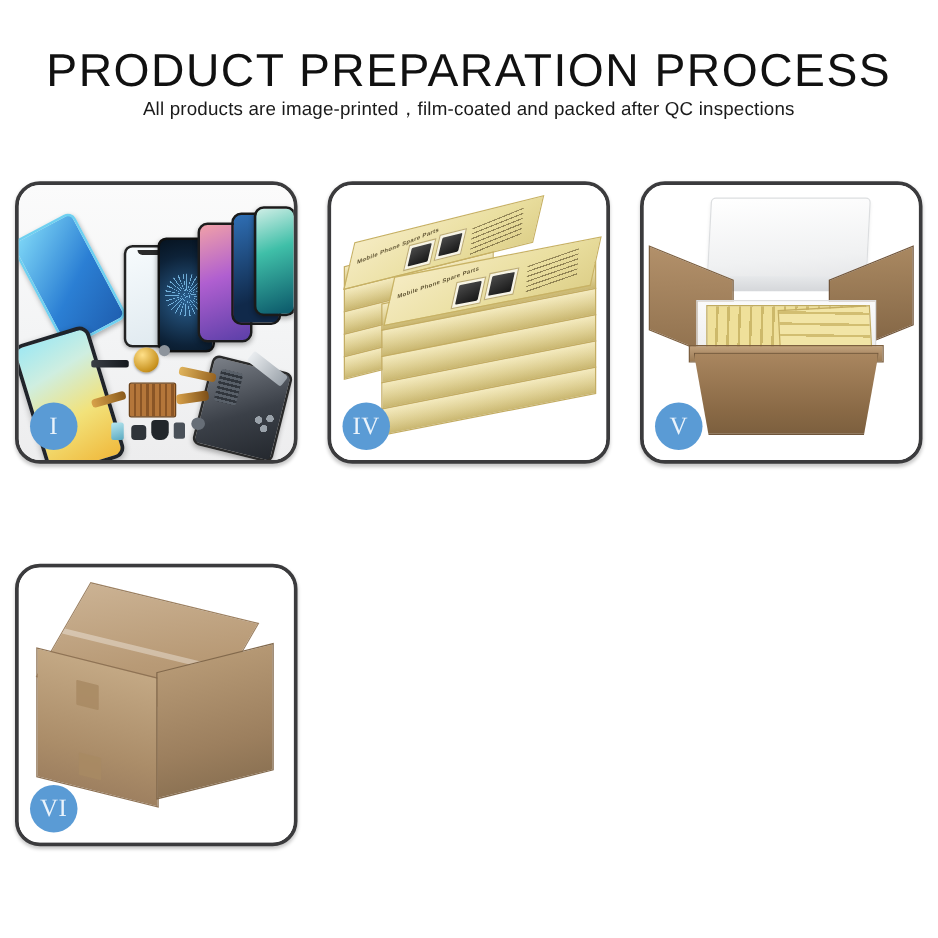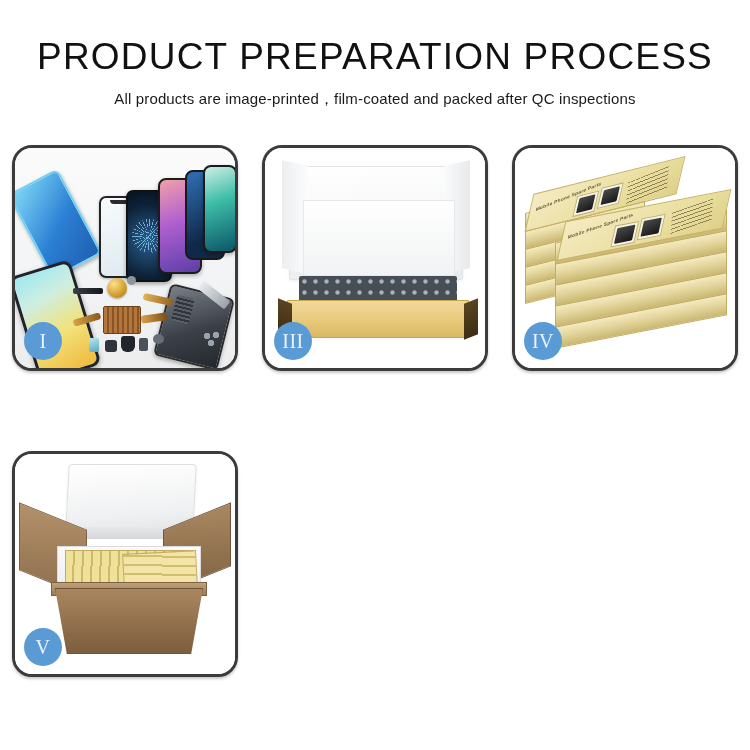--- a/index.html
+++ b/index.html
@@ -18,21 +18,21 @@
     font-size:37px;
     letter-spacing:1.2px;
     font-weight:400;
     color:#111111;
     line-height:1.05;
     white-space:nowrap;
     font-family:"Liberation Sans","DejaVu Sans",sans-serif;
     text-align:center;
   }
   .subtitle{
-    margin-top:13px;
+    margin-top:1px;
     font-size:15px;
     color:#1a1a1a;
     font-weight:400;
     letter-spacing:.15px;
     white-space:nowrap;
   }
 
   
   .grid{
     position:absolute;
@@ -438,29 +438,20 @@
         <div class="smallpart sp4"></div>
         <div class="smallpart sp5"></div>
         <div class="smallpart sp6"></div>
         <div class="tool"></div>
         <div class="screws"></div>
       </div>
       <div class="badge">I</div>
     </div>
 
 
-    <div class="card">
-      <div class="stage p3">
-        <div class="box3lid"></div>
-        <div class="box3foam"></div>
-        <div class="box3bubble"></div>
-        <div class="box3base"></div>
-      </div>
-      <div class="badge">III</div>
-    </div>
 
     <div class="card">
       <div class="stage p4">
         <div class="stack">
           <div class="sbox sb-l1">
               <i class="side"></i>
             </div>
           <div class="sbox sb-l2">
               <i class="side"></i>
             </div>
@@ -523,15 +514,25 @@
         <div class="v-flapR"></div>
         <div class="v-foamtray"></div>
         <div class="v-prod"></div>
         <div class="v-prod2"></div>
         <div class="v-rim"></div>
         <div class="v-front"></div>
       </div>
       <div class="badge">V</div>
     </div>
 
+    <div class="card">
+      <div class="stage p6">
+        <div class="c-top"></div>
+        <div class="c-left"></div>
+        <div class="c-right"></div>
+        <div class="tape tape1"></div>
+        <div class="tape tape2"></div>
+      </div>
+      <div class="badge">VI</div>
+    </div>
 
   </div>
 </div>
 
 </body></html>

